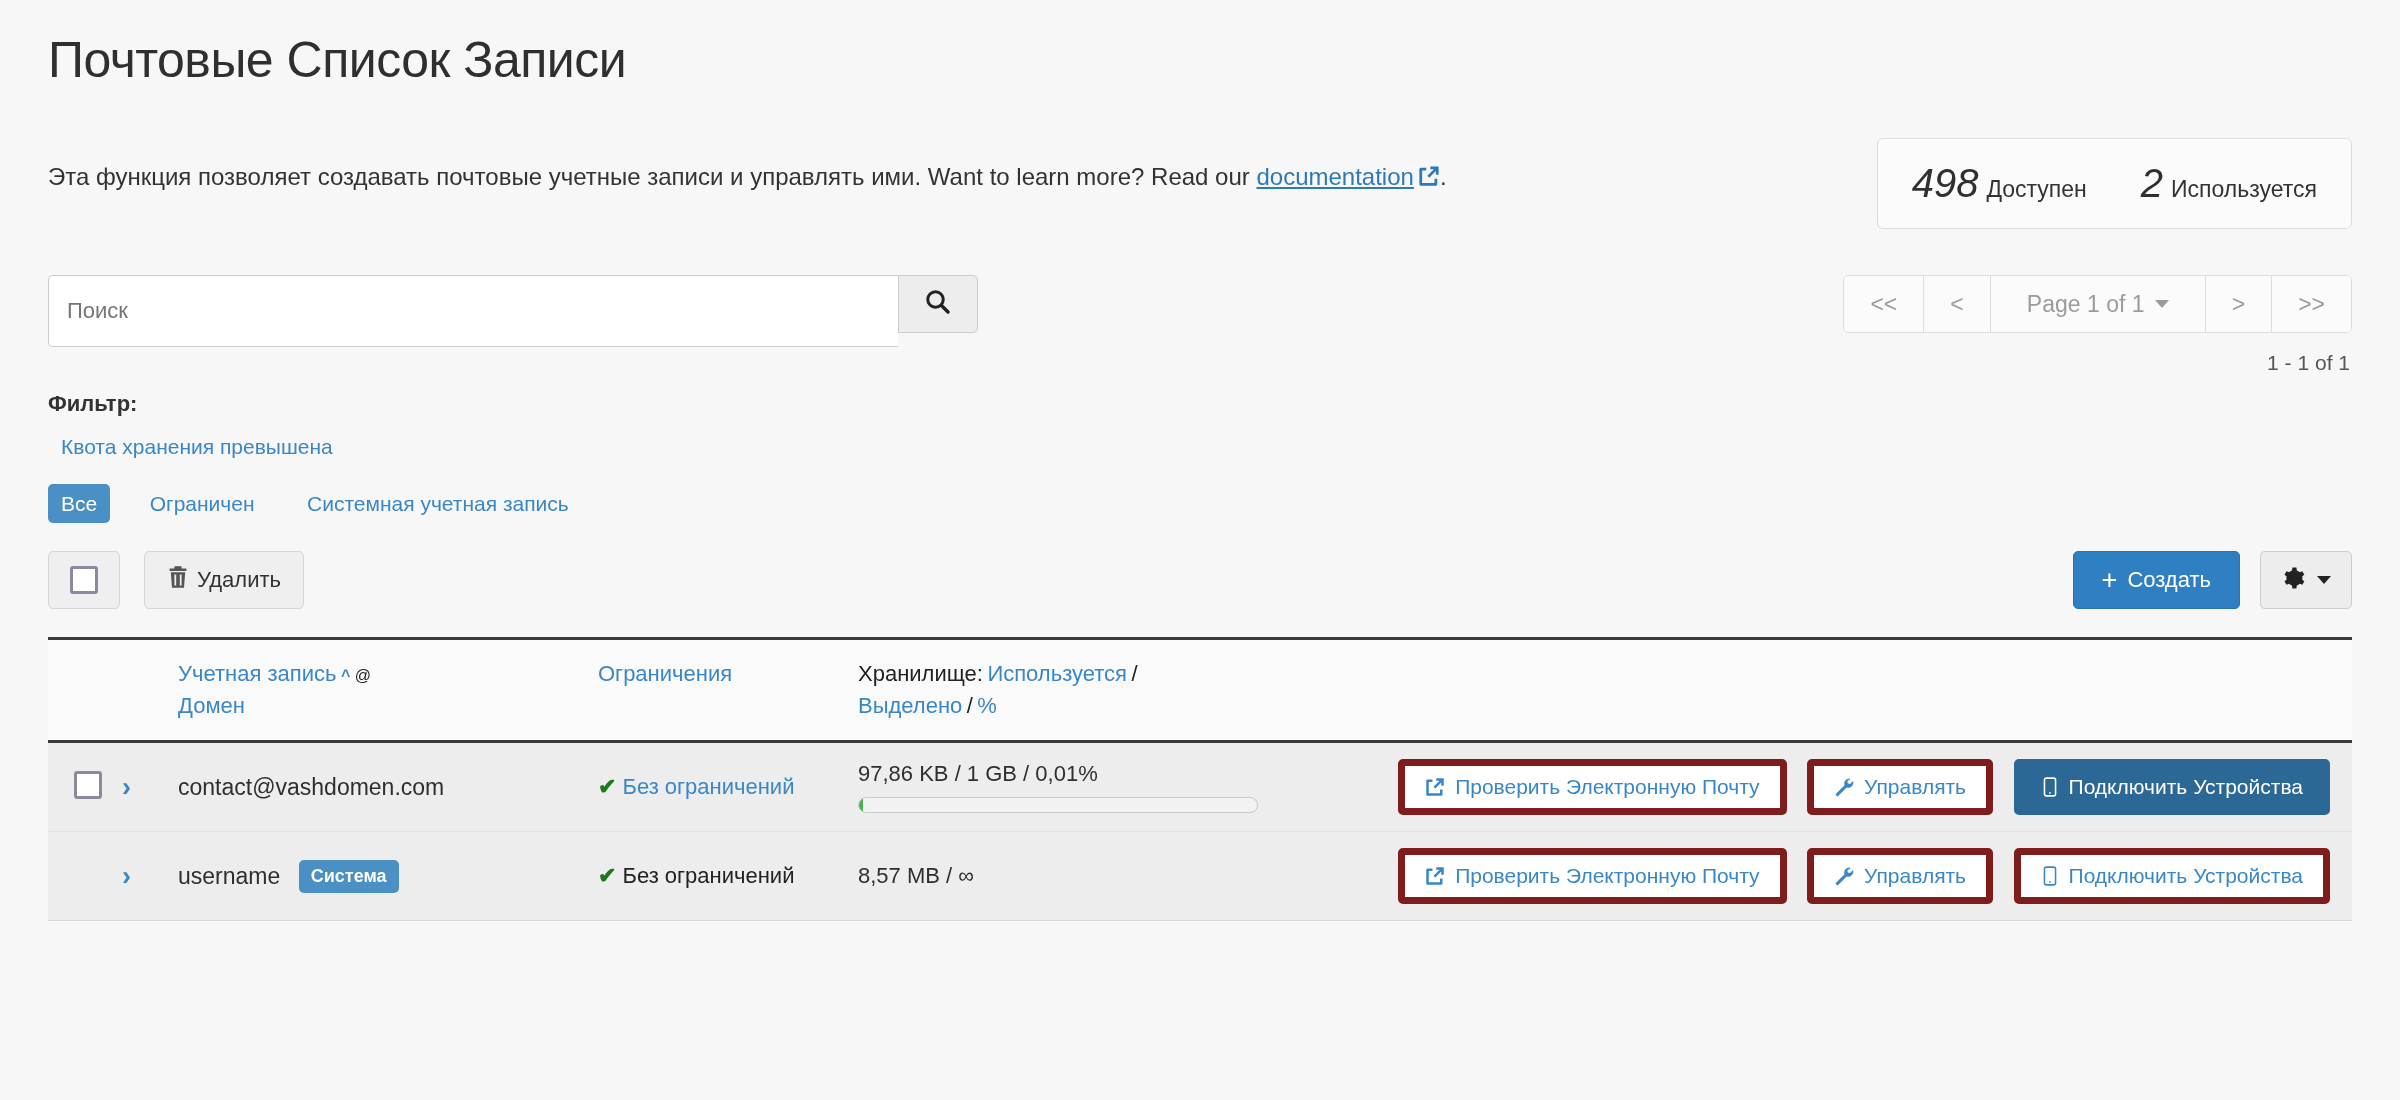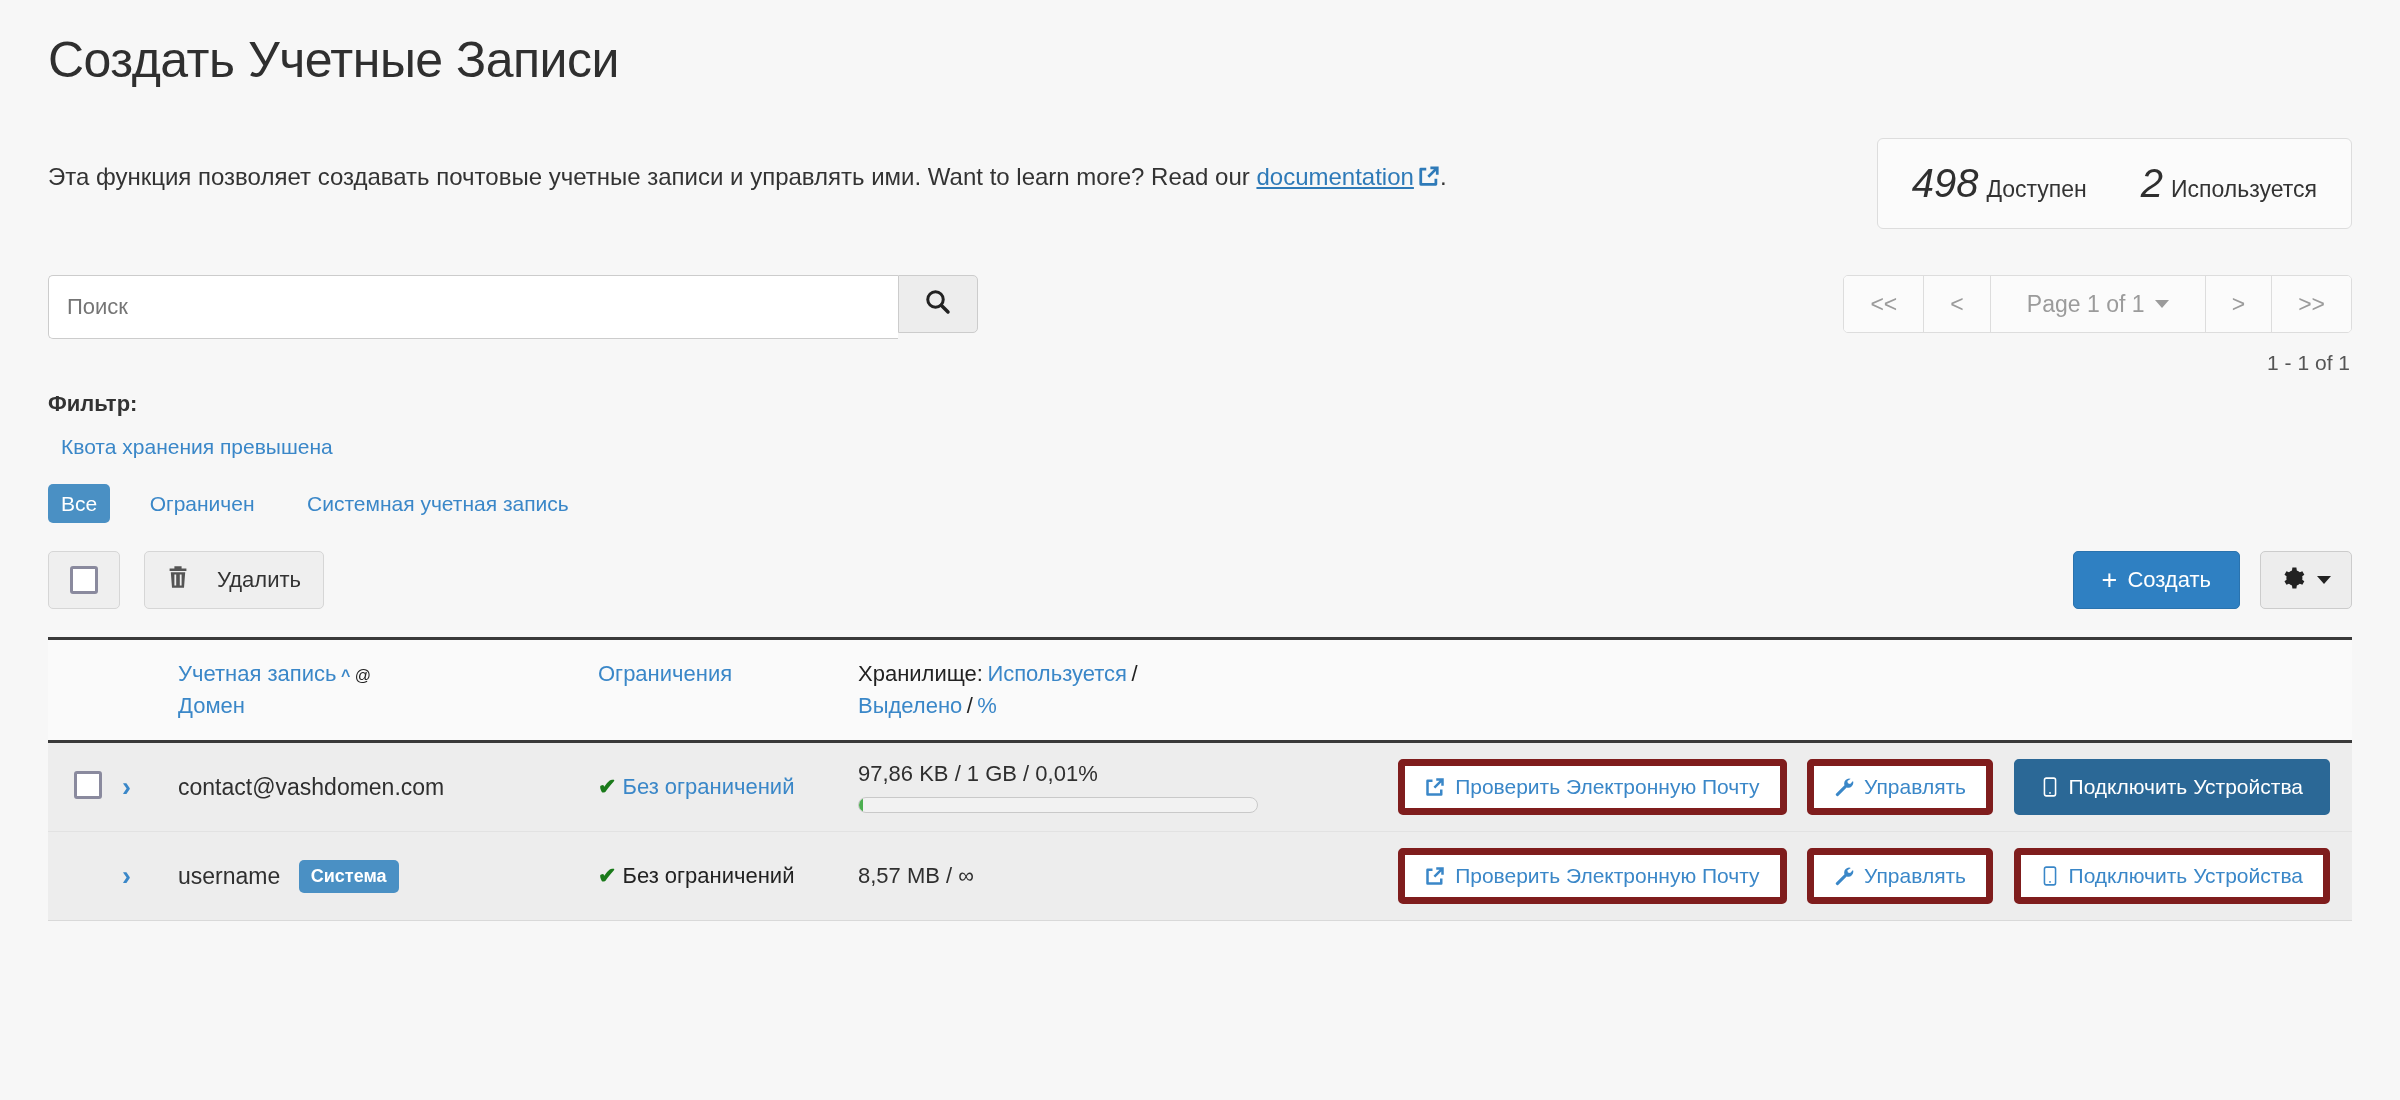--- a/index.html
+++ b/index.html
@@ -30,21 +30,21 @@
     padding:22px 34px; display:flex; align-items:baseline; gap:54px;
     margin-left:40px; white-space:nowrap;
   }
   .stat-num { font-size:40px; color:#2f2f2f; font-weight:400;font-style:italic; }
   .stat-lbl { font-size:23px; color:#333; margin-left:8px; }
 
   
   .tools-row { display:flex; align-items:flex-start; margin-top:46px; }
   .search-wrap { display:flex; }
   .search-input {
-    width:850px; height:64px; border:1px solid #ccc; border-right:none;
+    width:850px; height:72px; border:1px solid #ccc; border-right:none;
     border-radius:5px 0 0 5px; background:#fff; font-size:22px; color:#999;
     padding:0 18px; font-family:"Liberation Sans", sans-serif; outline:none;
   }
   .search-btn {
     width:80px; height:58px; background:#ededed; border:1px solid #ccc;
     border-radius:0 5px 5px 0; display:flex; align-items:center; justify-content:center;
     cursor:pointer;
   }
   .pager-area { margin-left:auto; text-align:right; }
   .pager { display:inline-flex; border:1px solid #ddd; border-radius:5px; overflow:hidden; background:#fafafa; }
@@ -73,21 +73,21 @@
 
   
   .action-bar { display:flex; align-items:center; margin-top:28px; }
   .sq-btn {
     width:72px; height:58px; background:#efefef; border:1px solid #d6d6d6; border-radius:5px;
     display:flex; align-items:center; justify-content:center; cursor:pointer;
   }
   .chk-box { width:28px; height:28px; border:3px solid #8a8a9e; border-radius:3px; background:#fff; }
   .del-btn {
     height:58px; background:#efefef; border:1px solid #d6d6d6; border-radius:5px;
-    display:flex; align-items:center; gap:28px; padding:0 22px; margin-left:24px;
+    display:flex; align-items:center; gap:8px; padding:0 22px; margin-left:24px;
     font-size:22px; color:#333; cursor:pointer;
   }
   .right-actions { margin-left:auto; display:flex; align-items:center; gap:20px; }
   .create-btn {
     background:#2f80c2; color:#fff; border:1px solid #2a73ae; border-radius:5px;
     height:58px; padding:0 28px; font-size:22px; display:flex; align-items:center;
     gap:10px; cursor:pointer;
   }
   .gear-btn {
     background:#ededed; border:1px solid #ccc; border-radius:5px; height:58px;
@@ -136,21 +136,21 @@
     font-size:21px; margin-left:16px; cursor:pointer; vertical-align:middle;
   }
   .act-btn.filled { background:#2b6896; border-color:#2b6896; color:#fff; }
   .icn { display:inline-flex; align-items:center; }
 </style>
 </head>
 <body>
 
 <div class="page">
 
-  <h1 class="page-title">Создать Учетные Записи</h1>
+  <h1 class="page-title">Почтовые Список Записи</h1>
 
   <div class="intro-row">
     <div class="intro-text">
       <span>Эта функция позволяет создавать почтовые учетные записи и управлять ими. Want to learn more? Read our </span><a class="doc-link" href="#">documentation</a><span class="ext-icon"><svg width="22" height="22" viewBox="0 0 16 16">
             <path d="M6 2H2a1 1 0 0 0-1 1v11a1 1 0 0 0 1 1h11a1 1 0 0 0 1-1v-4h-2v3H3V4h3V2z" fill="#2e7ab8"></path>
             <path d="M9 1h6v6h-2V4.4L8.2 9.2 6.8 7.8 11.6 3H9V1z" fill="#2e7ab8"></path>
           </svg></span><span>.</span>
     </div>
 
     <div class="stats-box">

